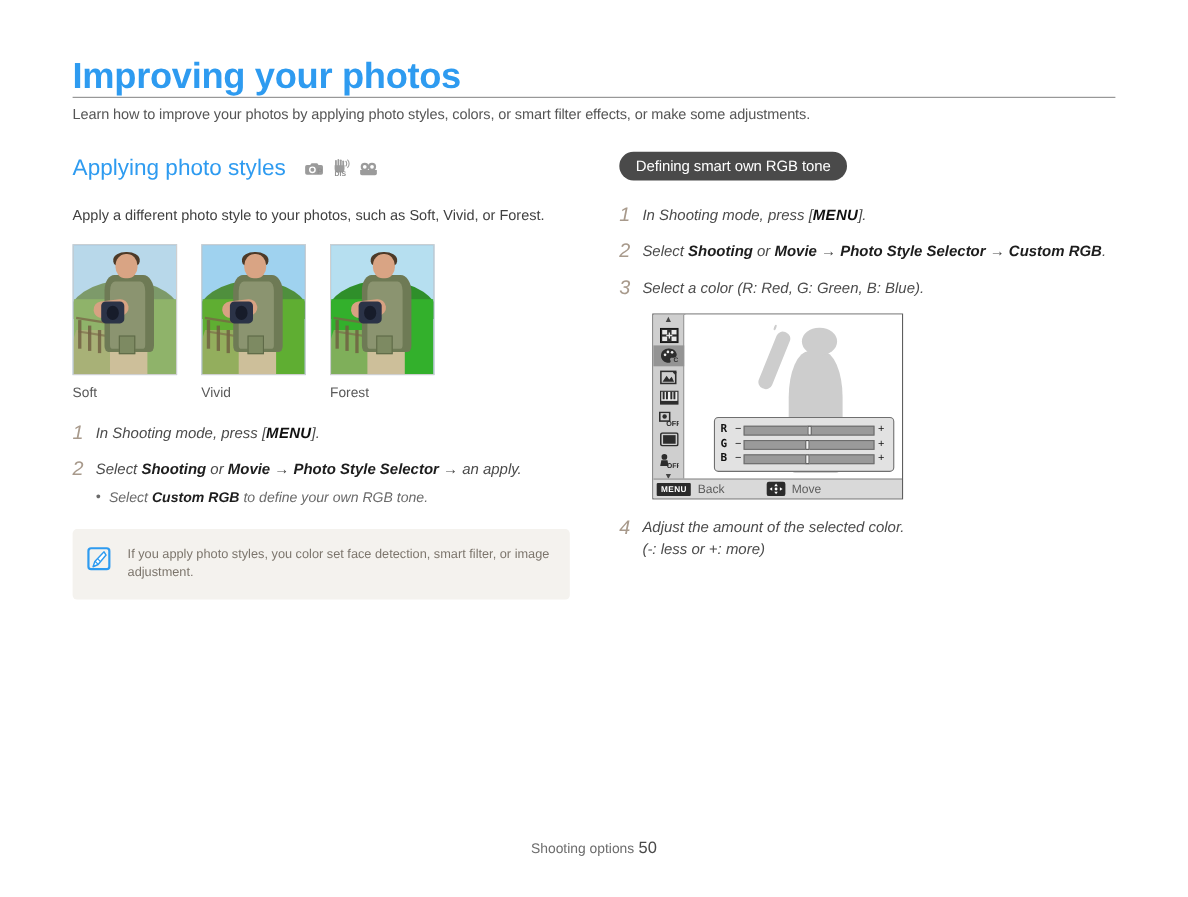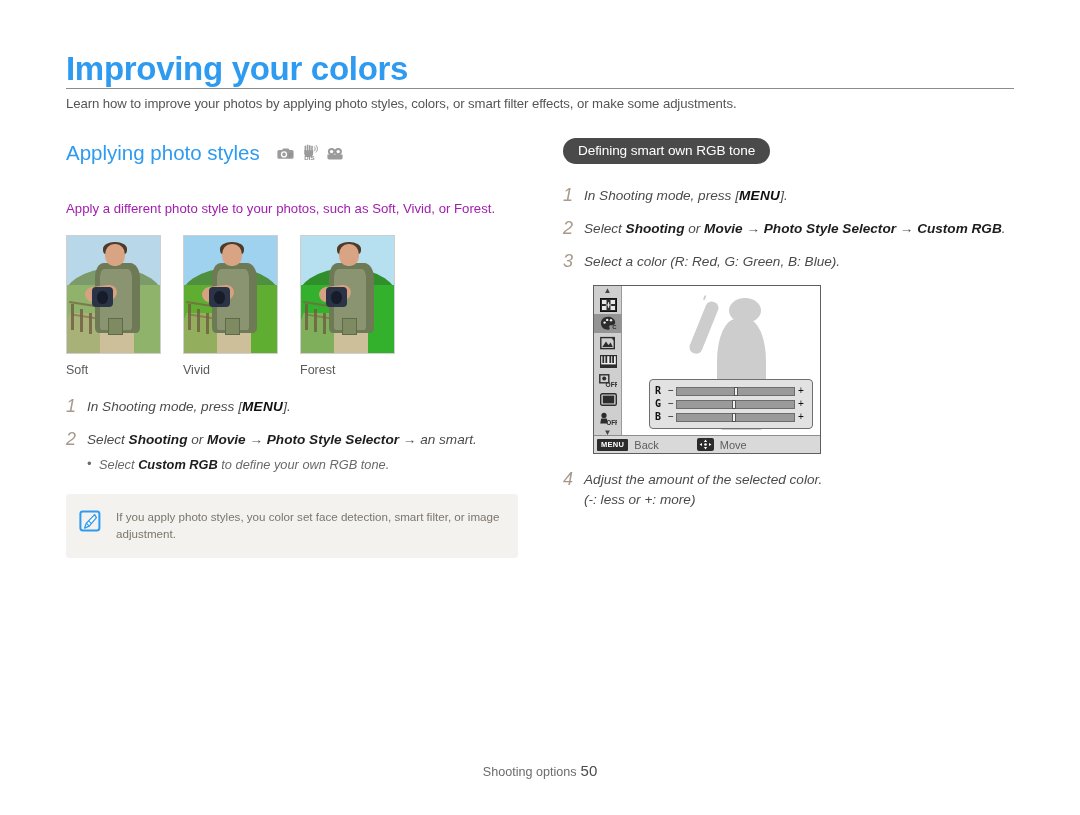--- a/index.html
+++ b/index.html
@@ -80,24 +80,24 @@
   .mode-icons {
     display: flex;
     align-items: flex-end;
     gap: 7px;
     margin-left: 6px;
     margin-bottom: 1px;
   }
   .mode-icons svg { display: block; }
 
   .body-para {
-    margin-top: 31px;
+    margin-top: 18px;
     font-size: 13.2px;
     line-height: 19px;
-    color: #a21caf;
+    color: #404040;
     width: 450px;
   }
 
   
   .samples {
     margin-top: 17px;
     display: flex;
     gap: 22px;
   }
   .sample { width: 95px; }
@@ -464,21 +464,21 @@
     font-size: 15px;
     color: #4a4a4a;
     margin-left: 4px;
   }
 </style>
 </head>
 <body>
 
 <div class="page">
 
-  <div class="chapter-title">Improving your colors</div>
+  <div class="chapter-title">Improving your photos</div>
   <div class="title-rule"></div>
   <div class="intro-text">Learn how to improve your photos by applying photo styles, colors, or smart filter effects, or make some adjustments.</div>
 
   <div class="col-left">
 
     <div class="section-head">
       <span class="sh-text">Applying photo styles</span>
       <span class="mode-icons">
         <span>
           <svg width="19" height="15" viewBox="0 0 19 15">
@@ -591,21 +591,21 @@
     <div class="steps">
       <div class="step">
         <div class="step-num">1</div>
         <div class="step-body">
           <span>In Shooting mode, press [</span><span class="menu-key">MENU</span><span>].</span>
         </div>
       </div>
       <div class="step">
         <div class="step-num">2</div>
         <div class="step-body">
-          <span><span>Select </span><b>Shooting</b><span> or </span><b>Movie</b><span> → </span><b>Photo Style Selector</b><span> → </span><span>an smart.</span></span>
+          <span><span>Select </span><b>Shooting</b><span> or </span><b>Movie</b><span> → </span><b>Photo Style Selector</b><span> → </span><span>an apply.</span></span>
           <div class="bullet">
             <span><span>Select </span><b>Custom RGB</b><span> to define your own RGB tone.</span></span>
           </div>
         </div>
       </div>
     </div>
 
     <div class="note-box">
       <span class="note-icon">
         <svg width="24" height="24" viewBox="0 0 24 24">

